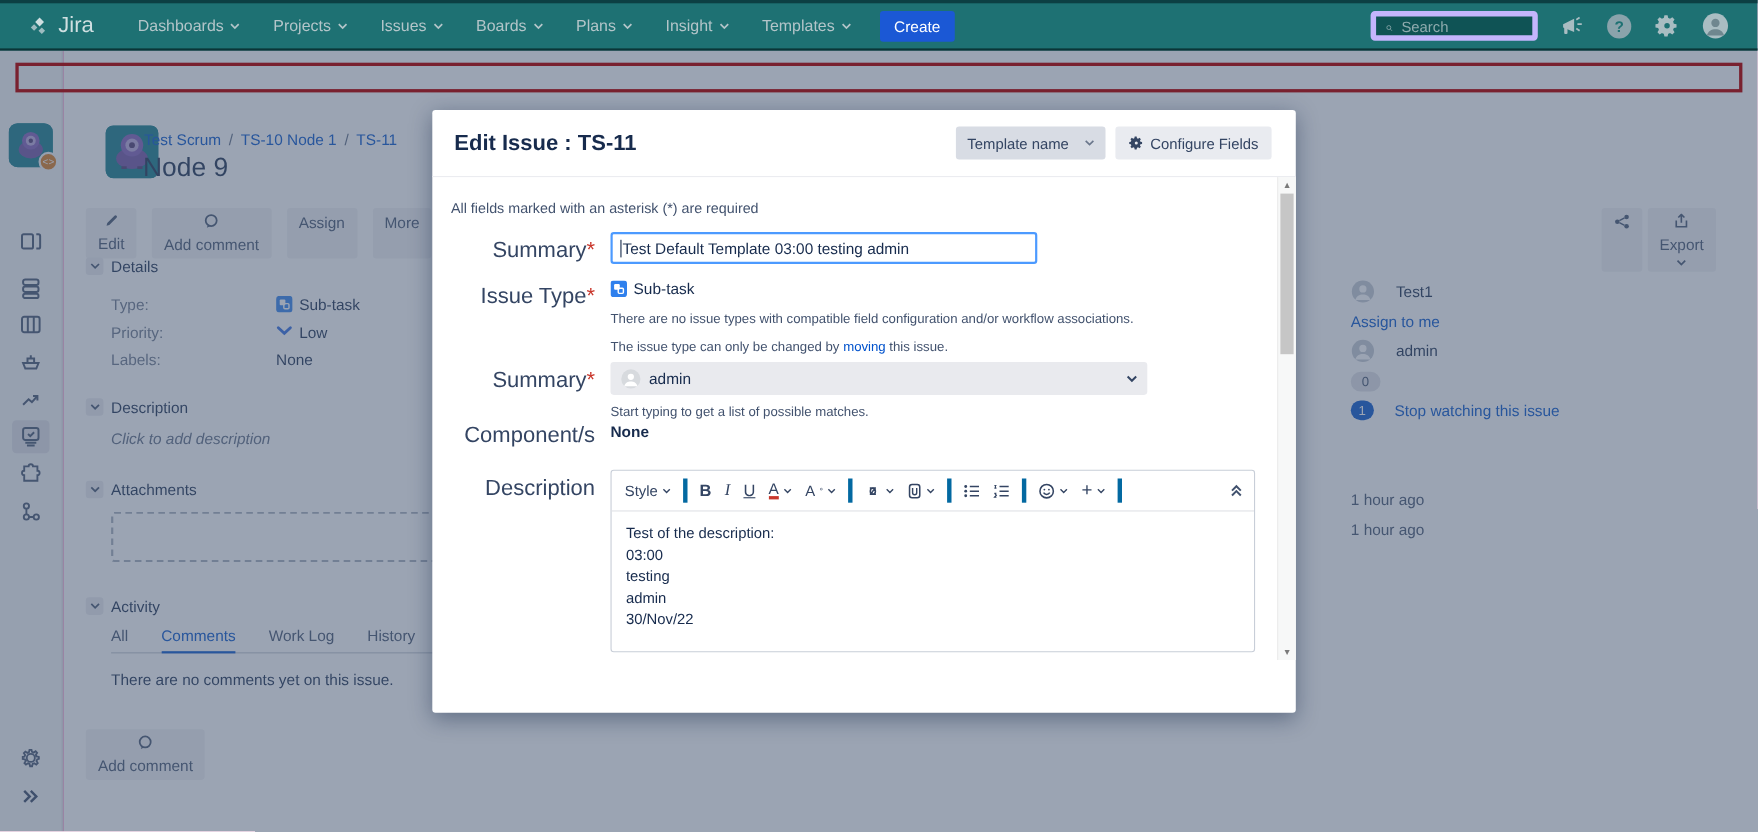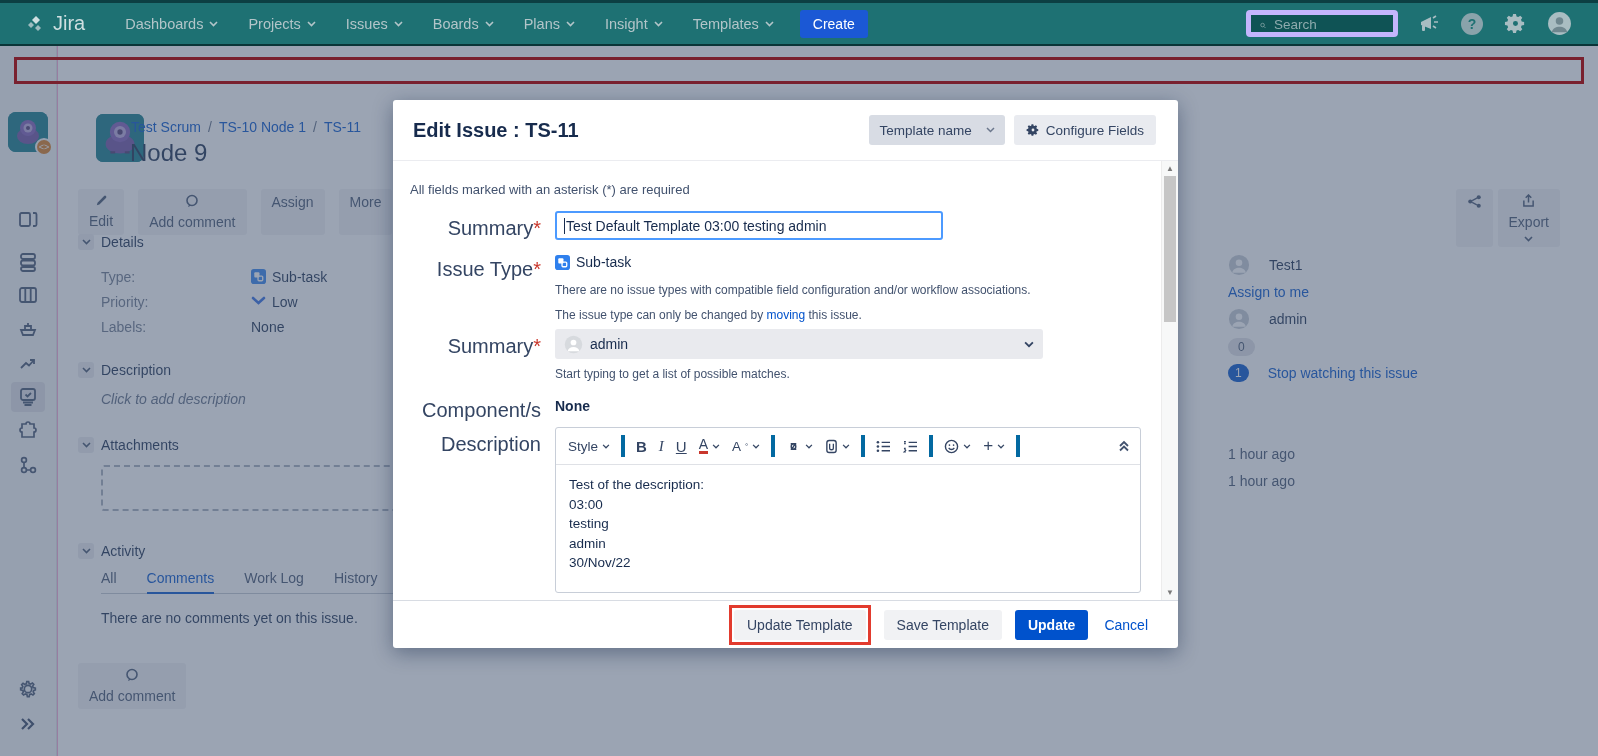--- a/index.html
+++ b/index.html
@@ -555,21 +555,21 @@
                 <path d="M1 1 L4.5 4.5 L8 1" stroke="#344563" stroke-width="1.6" fill="none"></path>
               </svg>
           </div>
         </span>
       </div>
       <div class="frow" style="top:206px">
           <span class="flabel"></span>
           <span class="fval fnote">Start typing to get a list of possible matches.</span>
         </div>
 
-      <div class="frow" style="top:233px">
+      <div class="frow" style="top:219px">
         <span class="flabel" style="padding-top:5px">Component/s</span>
         <span class="fval none-val">None</span>
       </div>
 
       <div class="frow" style="top:266px">
         <span class="flabel">Description</span>
         <span class="fval">
           <div class="editor">
             <div class="etoolbar">
               <span class="tgroup" style="padding-left:2px">
@@ -670,23 +670,15 @@
         </span>
       </div>
     </div>
 
     <div class="m-scroll">
       <span class="arr" style="top:0">▲</span>
       <div class="m-thumb"></div>
       <span class="arr" style="bottom:0">▼</span>
     </div>
 
-    <div class="m-foot">
-      <span class="red-box">
-        <button class="m-btn">Update Template</button>
-      </span>
-      <button class="m-btn">Save Template</button>
-      <button class="m-btn primary">Update</button>
-      <a class="m-cancel">Cancel</a>
-    </div>
   </div>
 
 </div>
 
 </body></html>

